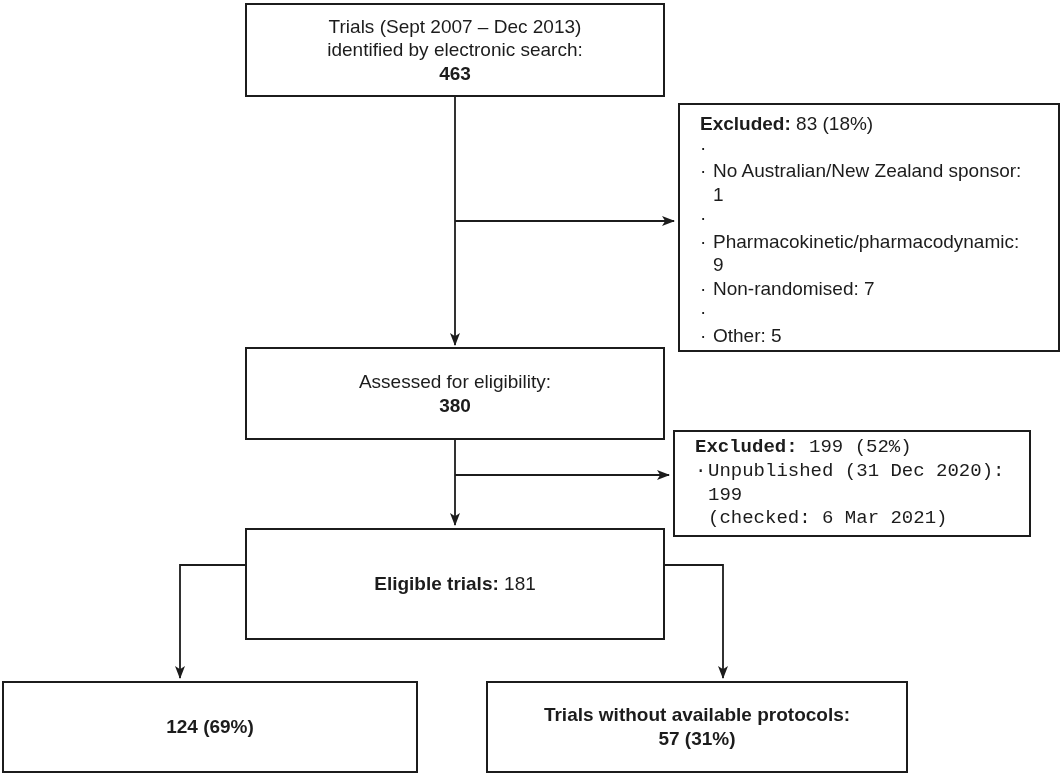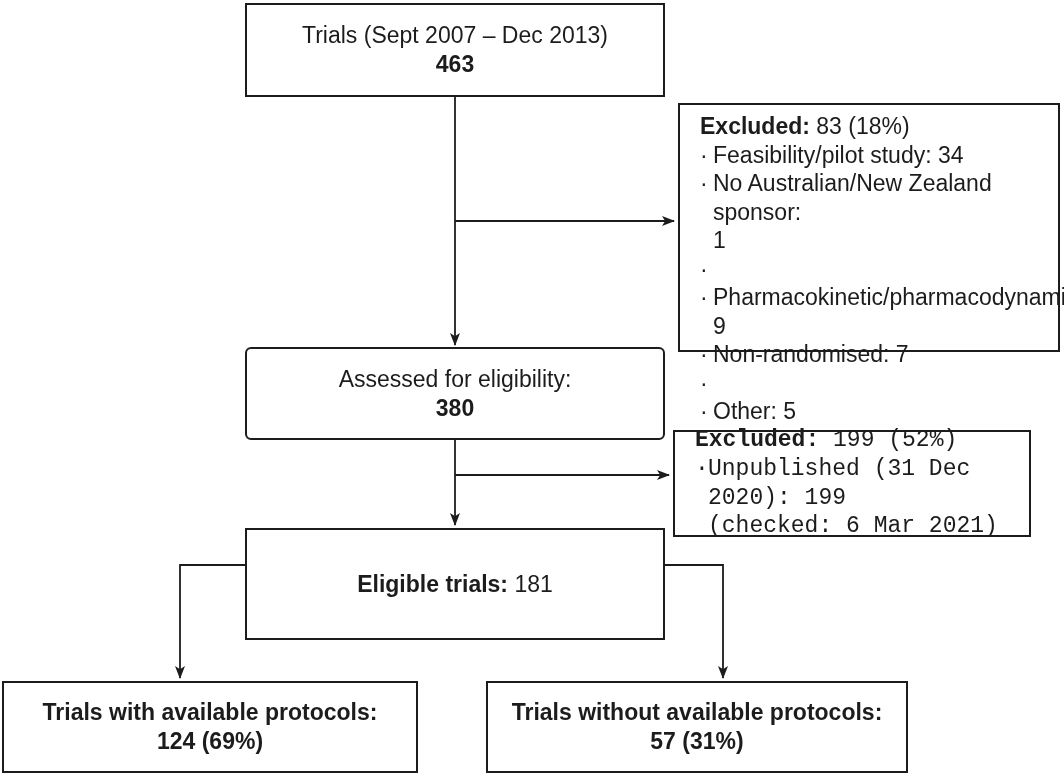--- a/index.html
+++ b/index.html
@@ -17,39 +17,39 @@
     left: 0; top: 0;
     width: 1064px; height: 778px;
     pointer-events: none;
     z-index: 1;
   }
   .box {
     position: absolute;
     box-sizing: border-box;
     border: 2px solid #1c1c1c;
     background: #ffffff;
-    font-size: 23px;
+    font-size: 19px;
     line-height: 1.24;
     z-index: 2;
     display: flex;
     flex-direction: column;
     justify-content: center;
   }
   .box.center { align-items: center; text-align: center; }
   .box.leftalign { text-align: left; padding: 7px 8px 7px 20px; justify-content: flex-start; }
   .box.leftalign.vcenter { justify-content: center; font-family: Liberation Mono, monospace; }
   .bold { font-weight: 700; }
   .hline { white-space: nowrap; }
   .bullet { display: flex; align-items: flex-start; }
   .bullet .dot { flex: 0 0 13px; width: 13px; }
   .bullet .btext { white-space: pre-line; }
 
   #box-identified { left: 245px; top: 3px;   width: 420px; height: 94px; }
   #box-excluded1  { left: 678px; top: 103px; width: 382px; height: 249px; }
-  #box-assessed   { left: 245px; top: 347px; width: 420px; height: 93px; border-radius: 6px; }
+  #box-assessed   { left: 245px; top: 347px; width: 420px; height: 93px; }
   #box-excluded2  { left: 673px; top: 430px; width: 358px; height: 107px; }
   #box-eligible   { left: 245px; top: 528px; width: 420px; height: 112px; }
   #box-with       { left: 2px;   top: 681px; width: 416px; height: 92px; }
   #box-without    { left: 486px; top: 681px; width: 422px; height: 92px; }
 </style>
 </head>
 <body>
 
 <div class="canvas">
 
@@ -64,31 +64,31 @@
       <path d="M455,221 H674" marker-end="url(#arrow)"></path>
       <path d="M455,440 V525" marker-end="url(#arrow)"></path>
       <path d="M455,475 H669" marker-end="url(#arrow)"></path>
       <path d="M245,565 H180 V678" marker-end="url(#arrow)"></path>
       <path d="M665,565 H723 V678" marker-end="url(#arrow)"></path>
     </g>
   </svg>
 
   <div class="box center" id="box-identified">
     <div>Trials (Sept 2007 – Dec 2013)</div>
+    <div>identified by electronic search:</div>
     <div class="bold">463</div>
   </div>
 
   <div class="box leftalign" id="box-excluded1">
     <div class="hline">
       <span class="bold">Excluded:</span>
       <span>83 (18%)</span>
     </div>
     <div class="bullet">
       <span class="dot">·</span>
-      <span class="btext">Feasibility/pilot study: 34</span>
     </div>
     <div class="bullet">
       <span class="dot">·</span>
       <span class="btext">No Australian/New Zealand sponsor:
 1</span>
     </div>
     <div class="bullet">
       <span class="dot">·</span>
     </div>
     <div class="bullet">
@@ -127,21 +127,20 @@
   </div>
 
   <div class="box center" id="box-eligible">
     <div>
       <span class="bold">Eligible trials:</span>
       <span>181</span>
     </div>
   </div>
 
   <div class="box center bold" id="box-with">
-    <div>Trials with available protocols:</div>
     <div>124 (69%)</div>
   </div>
 
   <div class="box center bold" id="box-without">
     <div>Trials without available protocols:</div>
     <div>57 (31%)</div>
   </div>
 
 </div>
 

